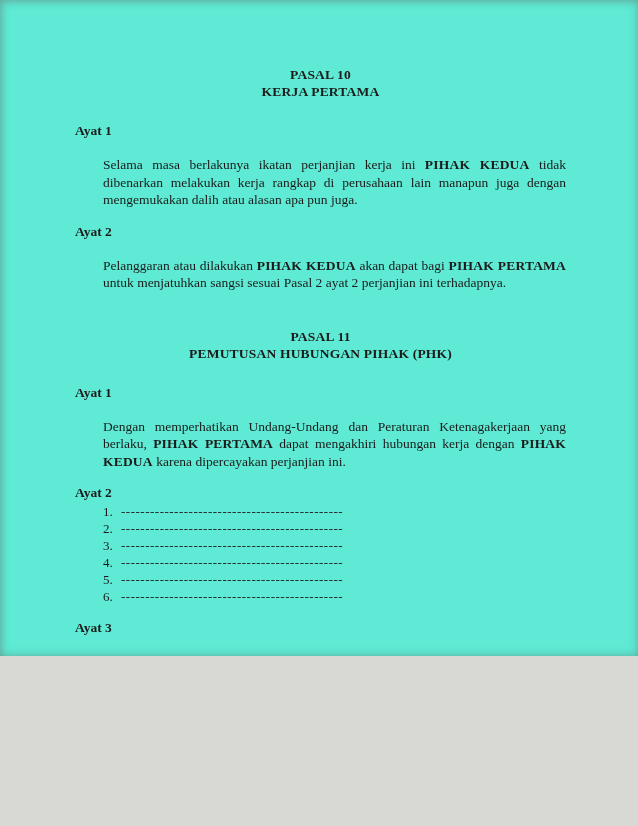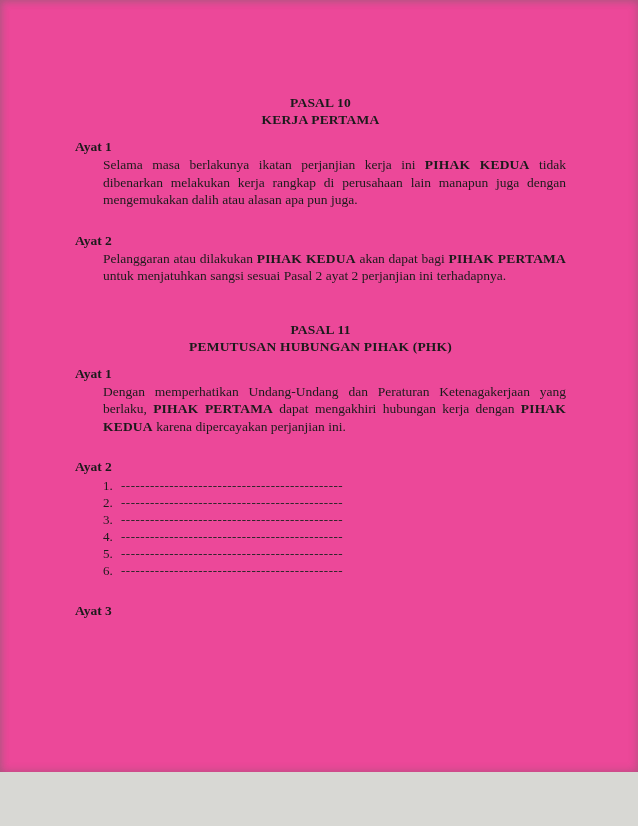--- a/index.html
+++ b/index.html
@@ -8,49 +8,49 @@
   }
   body {
     width: 638px;
     height: 826px;
     background: #d8d8d4;
     font-family: "Liberation Serif", "DejaVu Serif", serif;
   }
   .page {
     position: relative;
     width: 638px;
-    height: 772px;
+    height: 656px;
     box-sizing: border-box;
-    background: #ec4899;
+    background: #5eead4;
     box-shadow: inset 0 0 10px rgba(90,90,85,0.35), inset 2px 2px 6px rgba(120,120,115,0.25);
-    padding: 94px 72px 40px 75px;
+    padding: 66px 72px 40px 75px;
     color: #1b1b1b;
     overflow: hidden;
   }
   .section + .section {
     margin-top: 36px;
   }
   .section-title {
     text-align: center;
     font-weight: bold;
     font-size: 13.5px;
     line-height: 17px;
     letter-spacing: 0.2px;
   }
   .ayat-label {
     font-weight: bold;
     font-size: 13.5px;
     line-height: 17px;
-    margin-top: 23px;
+    margin-top: 14px;
   }
   .section-title + .ayat-label {
-    margin-top: 10px;
+    margin-top: 22px;
   }
   .ayat-body {
-    margin: 1px 0 0 28px;
+    margin: 17px 0 0 28px;
     font-size: 13.5px;
     line-height: 17.5px;
     text-align: justify;
   }
   .ayat-body b {
     letter-spacing: 0.2px;
   }
   .dash-list {
     margin: 2px 0 0 28px;
     font-size: 13px;

